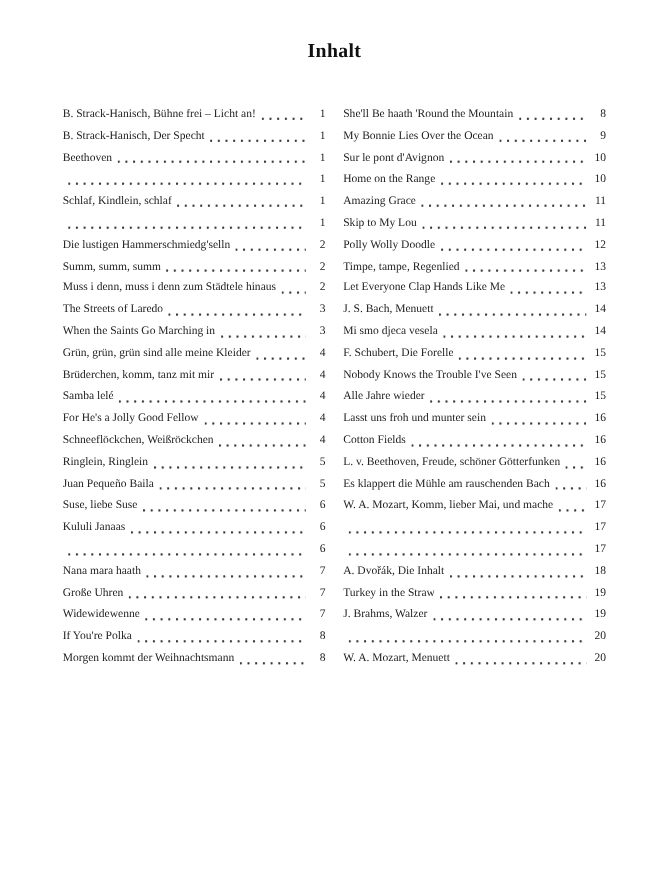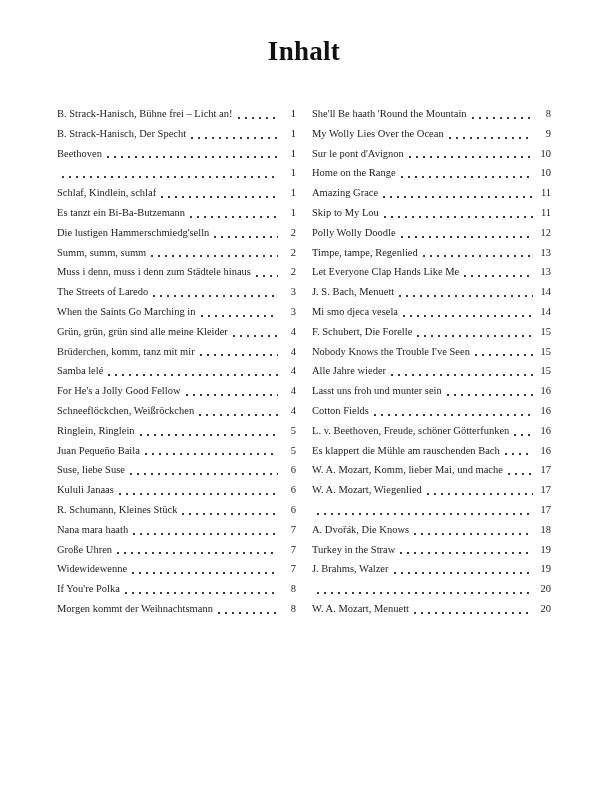--- a/index.html
+++ b/index.html
@@ -9,21 +9,21 @@
     font-family: "Liberation Serif", "DejaVu Serif", serif;
     color: #1d1d1d;
     overflow: hidden;
   }
   .sheet {
     width: 608px; height: 800px;
     padding: 36px 57px 0 57px;
   }
   .page-title {
     text-align: center;
-    font-size: 27px;
+    font-size: 18px;
     font-weight: 600;
     letter-spacing: 0.3px;
     color: #111;
     margin-bottom: 37px;
   }
   .columns {
     display: flex;
     gap: 16px;
   }
   .col {
@@ -88,21 +88,20 @@
         <div class="entry">
           <span class="leader"></span>
           <span class="entry-page">1</span>
         </div>
         <div class="entry">
           <span class="entry-title">Schlaf, Kindlein, schlaf</span>
           <span class="leader"></span>
           <span class="entry-page">1</span>
         </div>
         <div class="entry">
-          <span class="entry-title">Es tanzt ein Bi-Ba-Butzemann</span>
           <span class="leader"></span>
           <span class="entry-page">1</span>
         </div>
         <div class="entry">
           <span class="entry-title">Die lustigen Hammerschmiedg'selln</span>
           <span class="leader"></span>
           <span class="entry-page">2</span>
         </div>
         <div class="entry">
           <span class="entry-title">Summ, summ, summ</span>
@@ -163,21 +162,20 @@
           <span class="entry-title">Suse, liebe Suse</span>
           <span class="leader"></span>
           <span class="entry-page">6</span>
         </div>
         <div class="entry">
           <span class="entry-title">Kululi Janaas</span>
           <span class="leader"></span>
           <span class="entry-page">6</span>
         </div>
         <div class="entry">
-          <span class="entry-title">R. Schumann, Kleines Stück</span>
           <span class="leader"></span>
           <span class="entry-page">6</span>
         </div>
         <div class="entry">
           <span class="entry-title">Nana mara haath</span>
           <span class="leader"></span>
           <span class="entry-page">7</span>
         </div>
         <div class="entry">
           <span class="entry-title">Große Uhren</span>
@@ -200,21 +198,21 @@
           <span class="entry-page">8</span>
         </div>
       </div>
     <div class="col" id="right-col">
         <div class="entry">
           <span class="entry-title">She'll Be haath 'Round the Mountain</span>
           <span class="leader"></span>
           <span class="entry-page">8</span>
         </div>
         <div class="entry">
-          <span class="entry-title">My Wolly Lies Over the Ocean</span>
+          <span class="entry-title">My Bonnie Lies Over the Ocean</span>
           <span class="leader"></span>
           <span class="entry-page">9</span>
         </div>
         <div class="entry">
           <span class="entry-title">Sur le pont d'Avignon</span>
           <span class="leader"></span>
           <span class="entry-page">10</span>
         </div>
         <div class="entry">
           <span class="entry-title">Home on the Range</span>
@@ -290,30 +288,29 @@
           <span class="entry-title">Es klappert die Mühle am rauschenden Bach</span>
           <span class="leader"></span>
           <span class="entry-page">16</span>
         </div>
         <div class="entry">
           <span class="entry-title">W. A. Mozart, Komm, lieber Mai, und mache</span>
           <span class="leader"></span>
           <span class="entry-page">17</span>
         </div>
         <div class="entry">
-          <span class="entry-title">W. A. Mozart, Wiegenlied</span>
           <span class="leader"></span>
           <span class="entry-page">17</span>
         </div>
         <div class="entry">
           <span class="leader"></span>
           <span class="entry-page">17</span>
         </div>
         <div class="entry">
-          <span class="entry-title">A. Dvořák, Die Knows</span>
+          <span class="entry-title">A. Dvořák, Die Inhalt</span>
           <span class="leader"></span>
           <span class="entry-page">18</span>
         </div>
         <div class="entry">
           <span class="entry-title">Turkey in the Straw</span>
           <span class="leader"></span>
           <span class="entry-page">19</span>
         </div>
         <div class="entry">
           <span class="entry-title">J. Brahms, Walzer</span>

